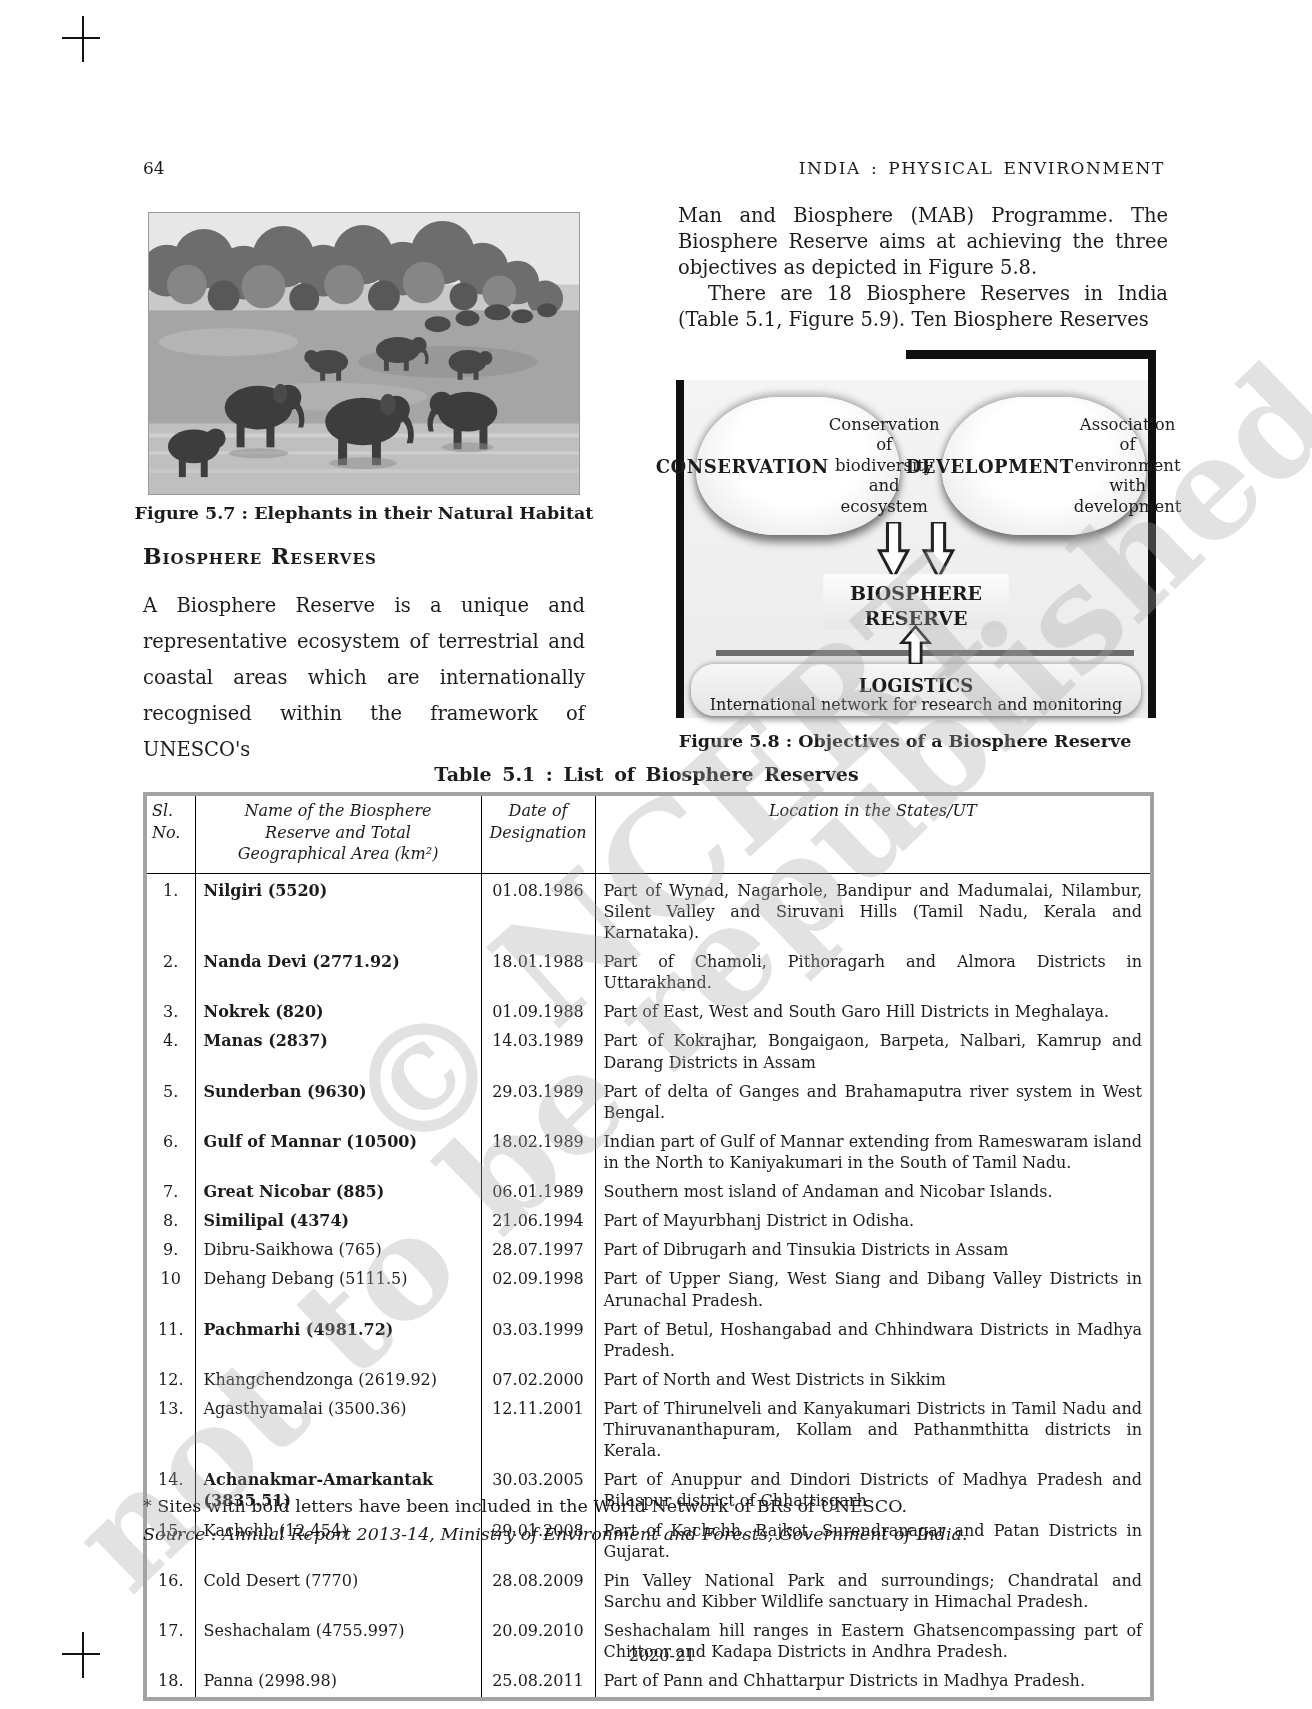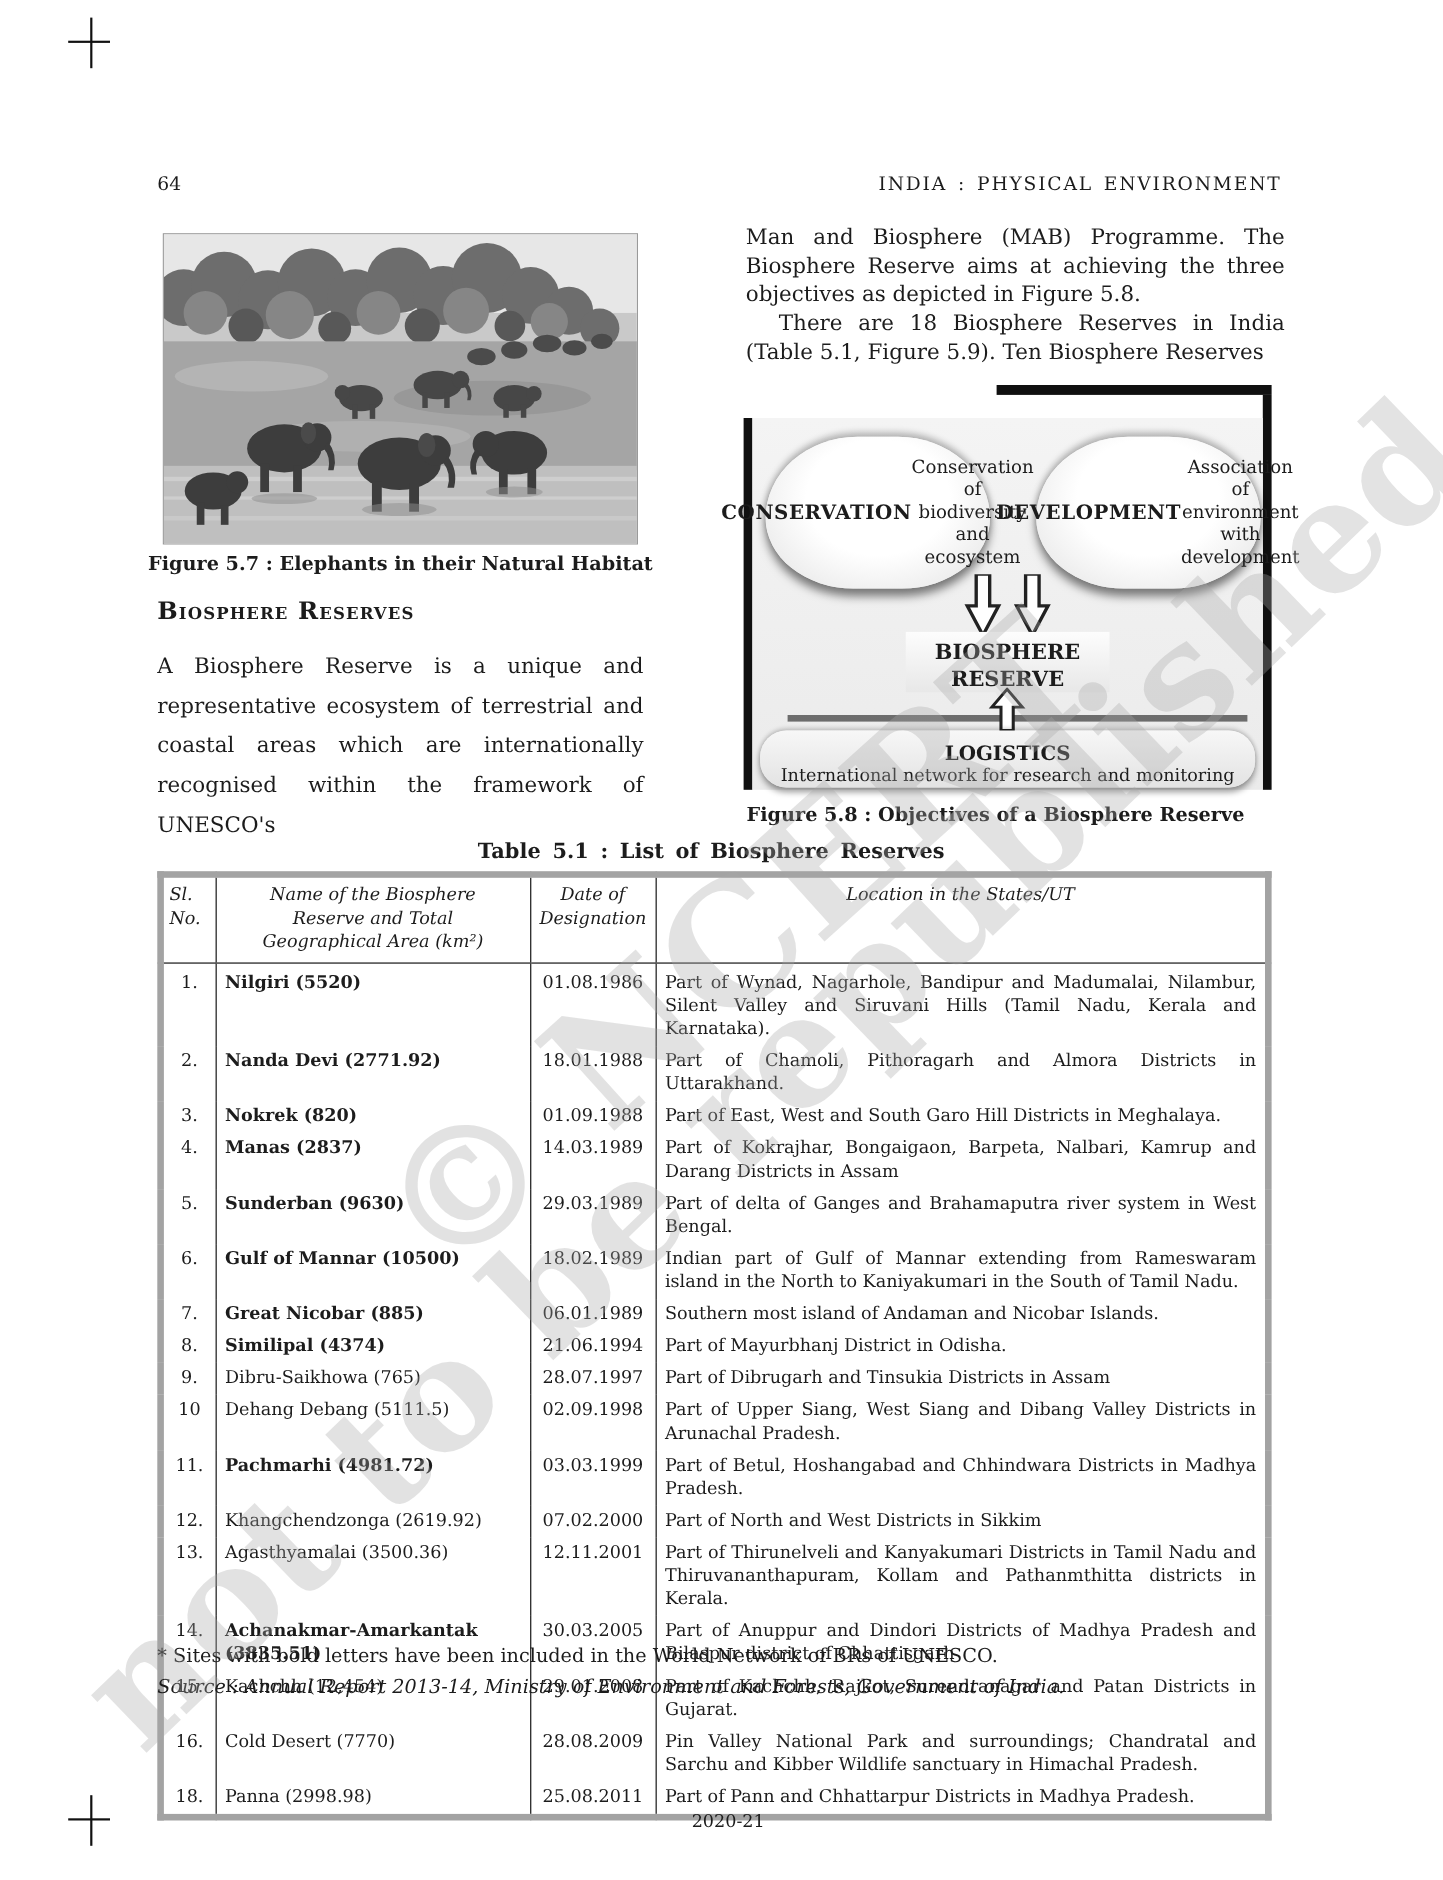--- a/index.html
+++ b/index.html
@@ -58,21 +58,21 @@
            box-shadow:0 4px 6px rgba(0,0,0,0.4), 0 -2px 4px rgba(0,0,0,0.18);
            text-align:center; padding-top:11px; }
   .logistics-title { font-weight:bold; font-size:18px; }
   .logistics-text { font-size:16px; line-height:1.1; }
   .fig58-caption { position:absolute; left:640px; top:731px; width:530px; text-align:center; font-weight:bold; font-size:17.5px; }
 
   
   .table-title { position:absolute; left:143px; top:763px; width:1007px; text-align:center; font-weight:bold; font-size:19px; word-spacing:4px; }
   .br-table { position:absolute; left:143px; top:792px; width:1007px; border-collapse:collapse; table-layout:fixed; font-size:16px; }
   .br-table col.c-sl{width:50px;} .br-table col.c-name{width:286px;} .br-table col.c-date{width:114px;} .br-table col.c-loc{width:557px;}
-  .br-table { border:6px solid #a3a3a3; }
+  .br-table { border:4px solid #a3a3a3; }
   .br-table th, .br-table td { border-left:1.5px solid #000; vertical-align:top; }
   .br-table th:first-child, .br-table td:first-child { border-left:none; }
   .br-table thead th { border-bottom:1.5px solid #000; font-style:italic; font-weight:normal; text-align:center; white-space:pre-line; padding:4px 4px 8px; line-height:1.35; }
   .br-table thead th.h-sl { text-align:left; padding-left:5px; }
   .br-table td { padding:2px 8px 6px; line-height:1.32; }
   .br-table td.td-sl { text-align:center; padding:2px 2px 6px; }
   .br-table td.td-date { text-align:center; white-space:nowrap; }
   .br-table td.td-loc { text-align:justify; }
   .br-table td.bold { font-weight:bold;margin-left:24px; }
   .br-table tbody tr:first-child td { padding-top:6px; }
@@ -382,20 +382,26 @@
       <td class="td-loc">Part of Kachchh, Rajkot, Surendranagar and Patan Districts in Gujarat.</td>
     </tr>
 
     <tr>
       <td class="td-sl">16.</td>
       <td class="td-name">Cold Desert (7770)</td>
       <td class="td-date">28.08.2009</td>
       <td class="td-loc">Pin Valley National Park and surroundings; Chandratal and Sarchu and Kibber Wildlife sanctuary in Himachal Pradesh.</td>
     </tr>
 
+    <tr>
+      <td class="td-sl">17.</td>
+      <td class="td-name">Seshachalam (4755.997)</td>
+      <td class="td-date">20.09.2010</td>
+      <td class="td-loc">Seshachalam hill ranges in Eastern Ghatsencompassing part of Chittoor and Kadapa Districts in Andhra Pradesh.</td>
+    </tr>
 
     <tr>
       <td class="td-sl">18.</td>
       <td class="td-name">Panna (2998.98)</td>
       <td class="td-date">25.08.2011</td>
       <td class="td-loc">Part of Pann and Chhattarpur Districts in Madhya Pradesh.</td>
     </tr>
   </tbody>
   </table>
 

